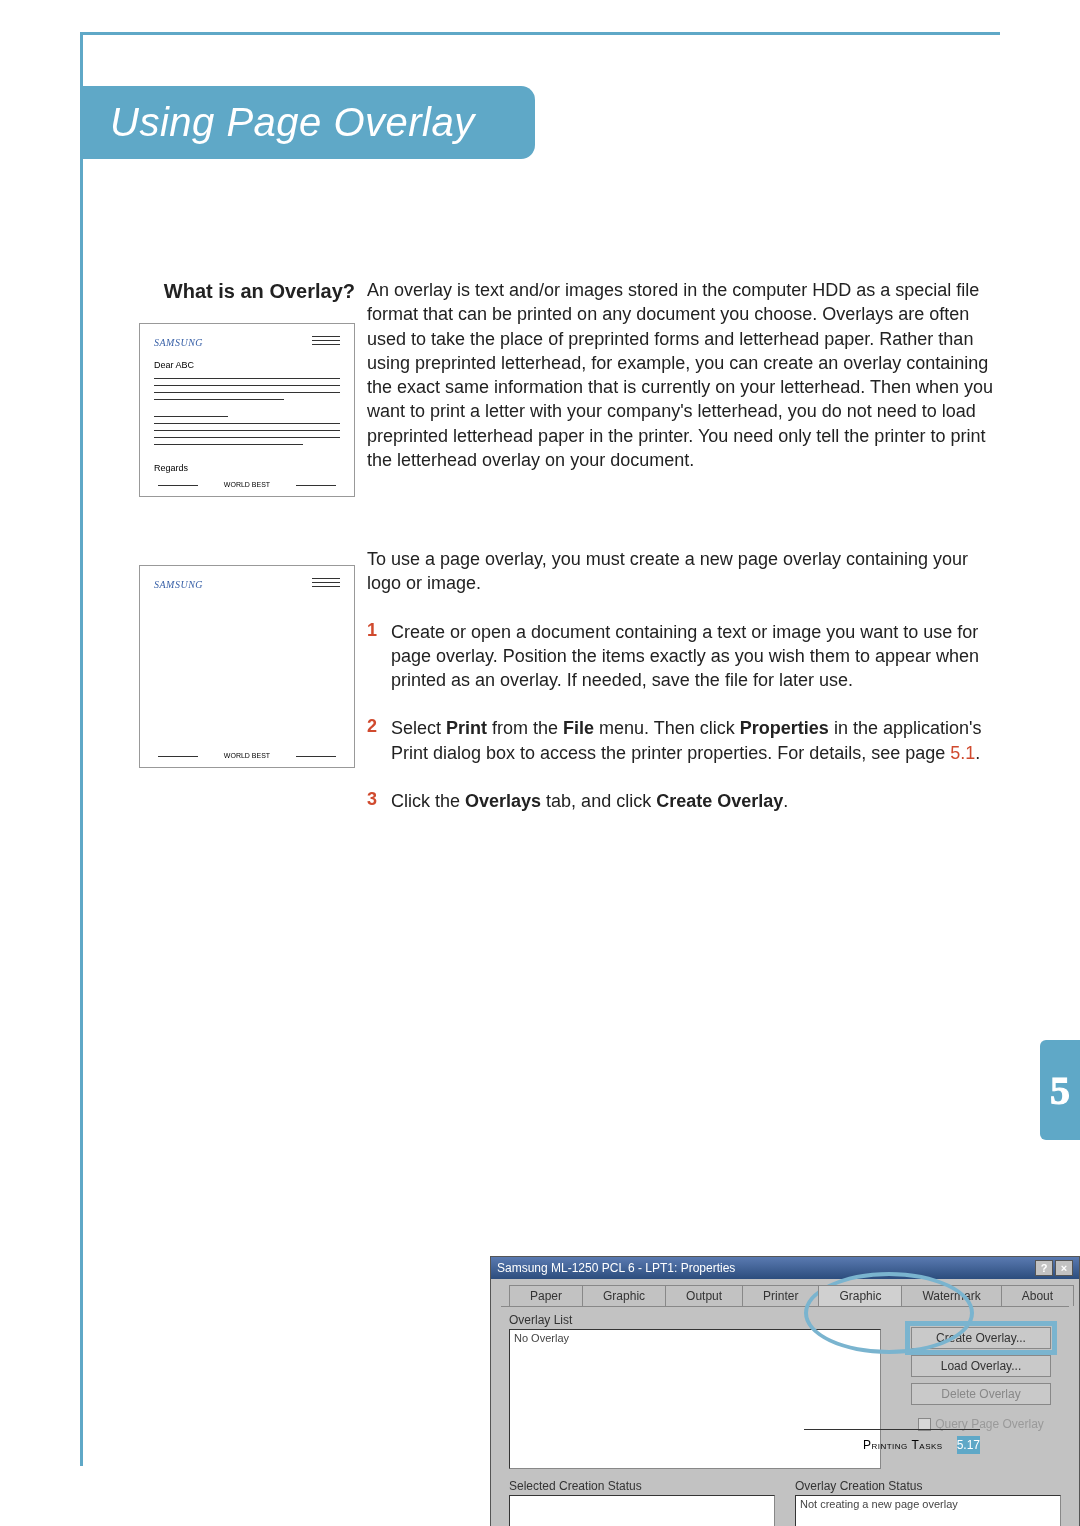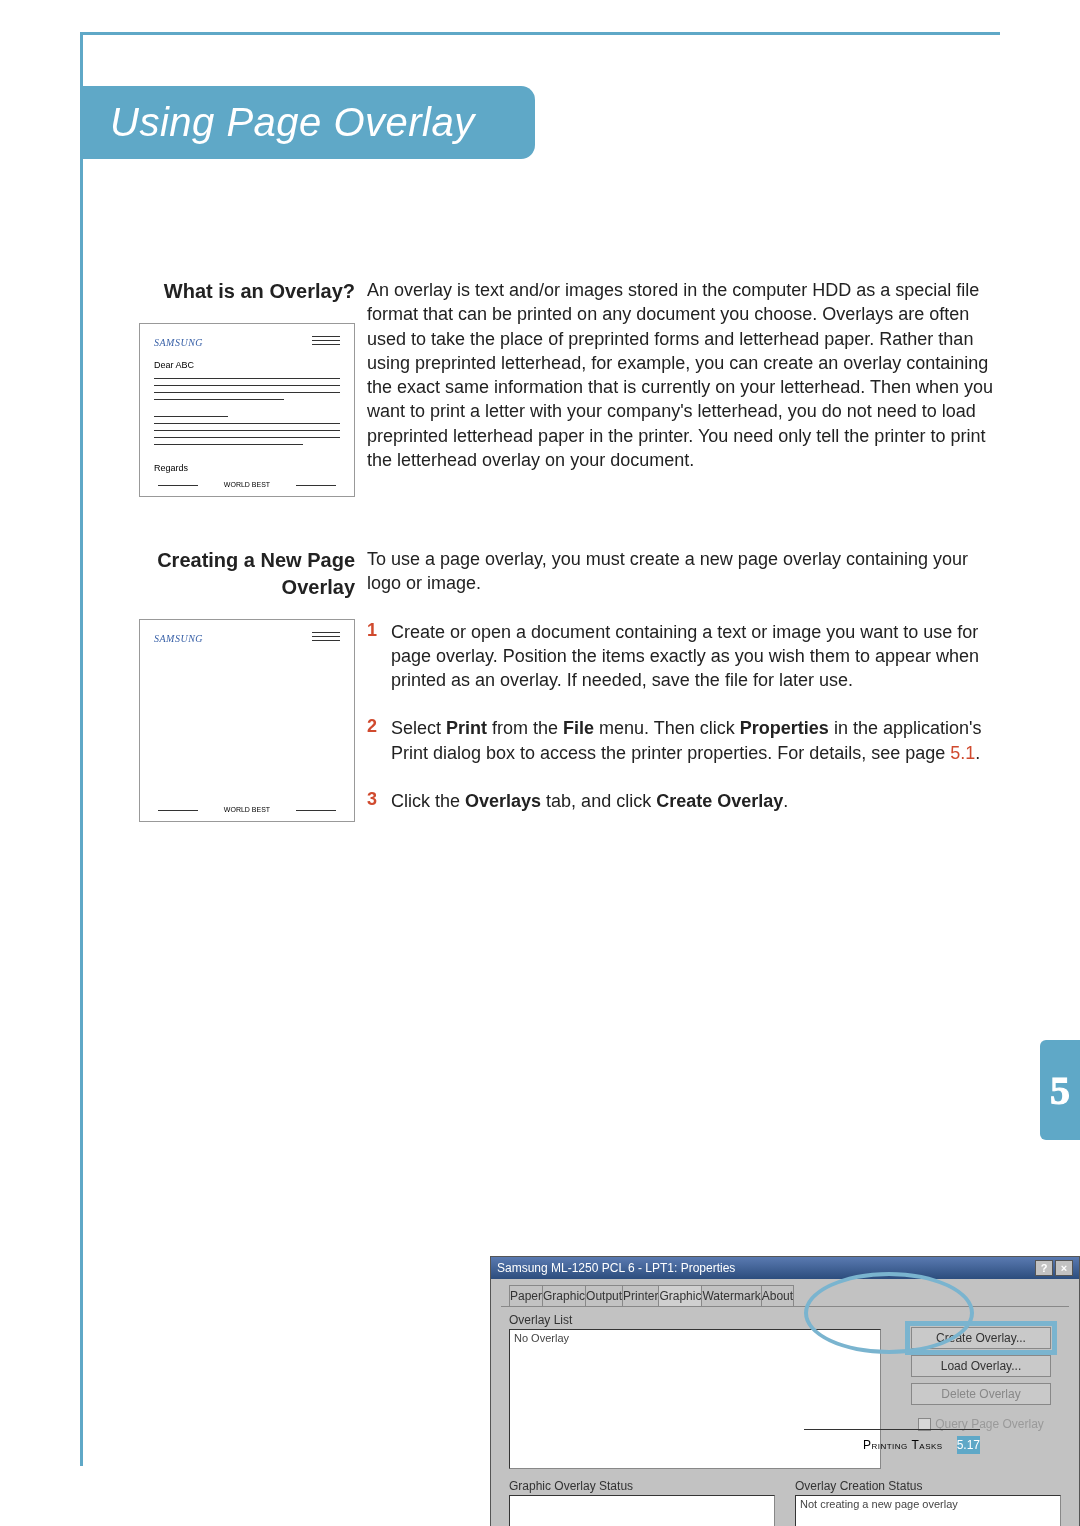--- a/index.html
+++ b/index.html
@@ -43,21 +43,21 @@
 .wb::before, .wb::after { content: ""; position: absolute; top: 50%; width: 40px; height: 1px; background: #333; }
 .wb::before { left: 4px; } .wb::after { right: 4px; }
 .empty-body { height: 150px; }
 
 
 .screenshot { position: absolute; top: 1256px; left: 490px; width: 590px; border: 1px solid #555; background: #c2c2c2; font-size: 12px; color: #333; }
 .sshot-title { background: linear-gradient(#5a7ab1, #2c4d7d); color: #fff; padding: 3px 6px; display: flex; align-items: center; justify-content: space-between; font-size: 12px; }
 .title-btns { display: flex; gap: 2px; }
 .title-btn { width: 18px; height: 16px; background: #c2c2c2; border: 1px solid #555; display: flex; align-items: center; justify-content: center; font-weight: bold; font-size: 11px; }
 .tab-row { display: flex; padding: 6px 10px 0 18px; font-size: 12px; }
-.tab { padding: 3px 0; border: 1px solid #888; border-bottom: none; background: #c2c2c2; margin-right: -1px; }
+.tab { padding: 3px 20px; border: 1px solid #888; border-bottom: none; background: #c2c2c2; margin-right: -1px; }
 .tab.active { background: #d0d0d0; position: relative; z-index: 1; }
 .tab-body { background: #c2c2c2; border-top: 1px solid #888; margin: 0 10px; padding: 6px 8px 10px; display: flex; gap: 20px; }
 .ol-left { flex: 1; }
 .ol-label { font-size: 12px; margin-bottom: 2px; }
 .ol-list { background: #fff; border: 1px inset #888; height: 140px; padding: 2px 4px; font-size: 11px; color: #444; }
 .ol-right { width: 160px; display: flex; flex-direction: column; align-items: center; padding-top: 14px; }
 .ol-btn { width: 140px; padding: 3px 0; text-align: center; border: 1px solid #888; background: #c9c9c9; font-size: 12px; margin-bottom: 6px; }
 .ol-btn.hl { outline: 5px solid #7ab4cf; outline-offset: 1px; }
 .ol-btn.dis { color: #888; }
 .ol-check { font-size: 12px; color: #9a9a9a; display: flex; align-items: center; gap: 4px; margin-top: 6px; }
@@ -117,21 +117,20 @@
         <div class="wb">WORLD BEST</div>
       </div>
     </div>
     <div class="right-col">
       <p class="body-text">An overlay is text and/or images stored in the computer HDD as a special file format that can be printed on any document you choose. Overlays are often used to take the place of preprinted forms and letterhead paper. Rather than using preprinted letterhead, for example, you can create an overlay containing the exact same information that is currently on your letterhead. Then when you want to print a letter with your company's letterhead, you do not need to load preprinted letterhead paper in the printer. You need only tell the printer to print the letterhead overlay on your document.</p>
     </div>
   </div>
 
   <div class="row">
     <div class="left-col">
-      <div class="section-heading">Creating a New Page Overlay</div>
       <div class="sample-page">
         <div class="sample-logo">
           <span class="samsung">SAMSUNG</span>
           <span class="bars">
               <div class="bar"></div>
               <div class="bar"></div>
               <div class="bar"></div>
             </span>
         </div>
         <div class="empty-body"></div>
@@ -192,21 +191,21 @@
       <div class="ol-btn">Load Overlay...</div>
       <div class="ol-btn dis">Delete Overlay</div>
       <div class="ol-check">
         <span class="chk"></span>
         <span>Query Page Overlay</span>
       </div>
     </div>
   </div>
   <div class="status-row">
     <div class="status-col">
-      <div class="ol-label">Graphic Overlay Status</div>
+      <div class="ol-label">Selected Creation Status</div>
       <div class="status-box"></div>
     </div>
     <div class="status-col">
       <div class="ol-label">Overlay Creation Status</div>
       <div class="status-box">
         <span>Not creating a new page overlay</span>
       </div>
     </div>
   </div>
 </div>

